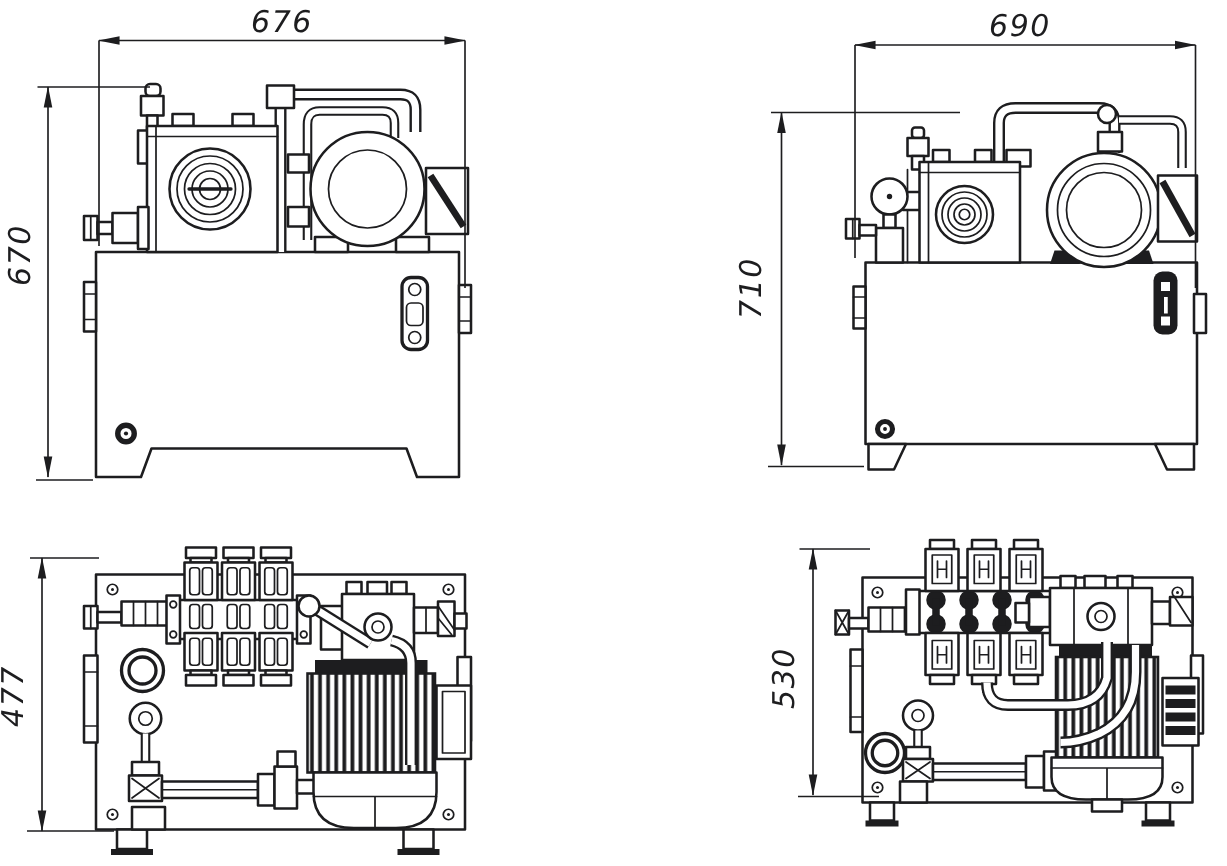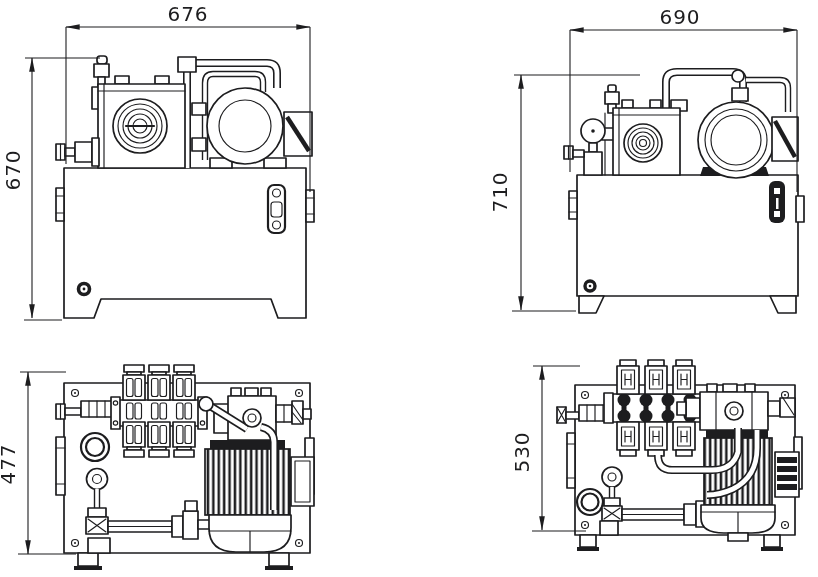--- a/index.html
+++ b/index.html
@@ -1,17 +1,17 @@
 <!DOCTYPE html>
 <html style="--ln: #1d1d1f; --bg: #ffffff;"><head>
 <meta charset="utf-8">
 <style>
   :root { --ln: #1d1d1f; --bg: #ffffff; }
   html,body { margin:0; padding:0; background:var(--bg); }
-  #canvas { width:818px; height:577px; position:relative; background:var(--bg); overflow:hidden; }
+  #canvas { width:818px; height:577px; position:relative; background:var(--bg); overflow:hidden;font-style:italic; }
   svg { display:block; }
   .o  { fill:none; stroke:var(--ln); stroke-width:1.7; stroke-linejoin:round; stroke-linecap:round; }
   .ow { fill:#fff;  stroke:var(--ln); stroke-width:1.7; stroke-linejoin:round; }
   .t  { stroke-width:1.15; }
   .b2 { stroke-width:2.2; }
   .dk { fill:var(--ln); stroke:none; }
   .wt { fill:#fff; stroke:none; }
   .dim { fill:none; stroke:var(--ln); stroke-width:1.1; }
   .dt { font-family:"DejaVu Sans","Liberation Sans",sans-serif; font-size:20px; fill:var(--ln); letter-spacing:1px; }
   .pO { fill:none; stroke:var(--ln); stroke-width:8;   stroke-linecap:butt; }

